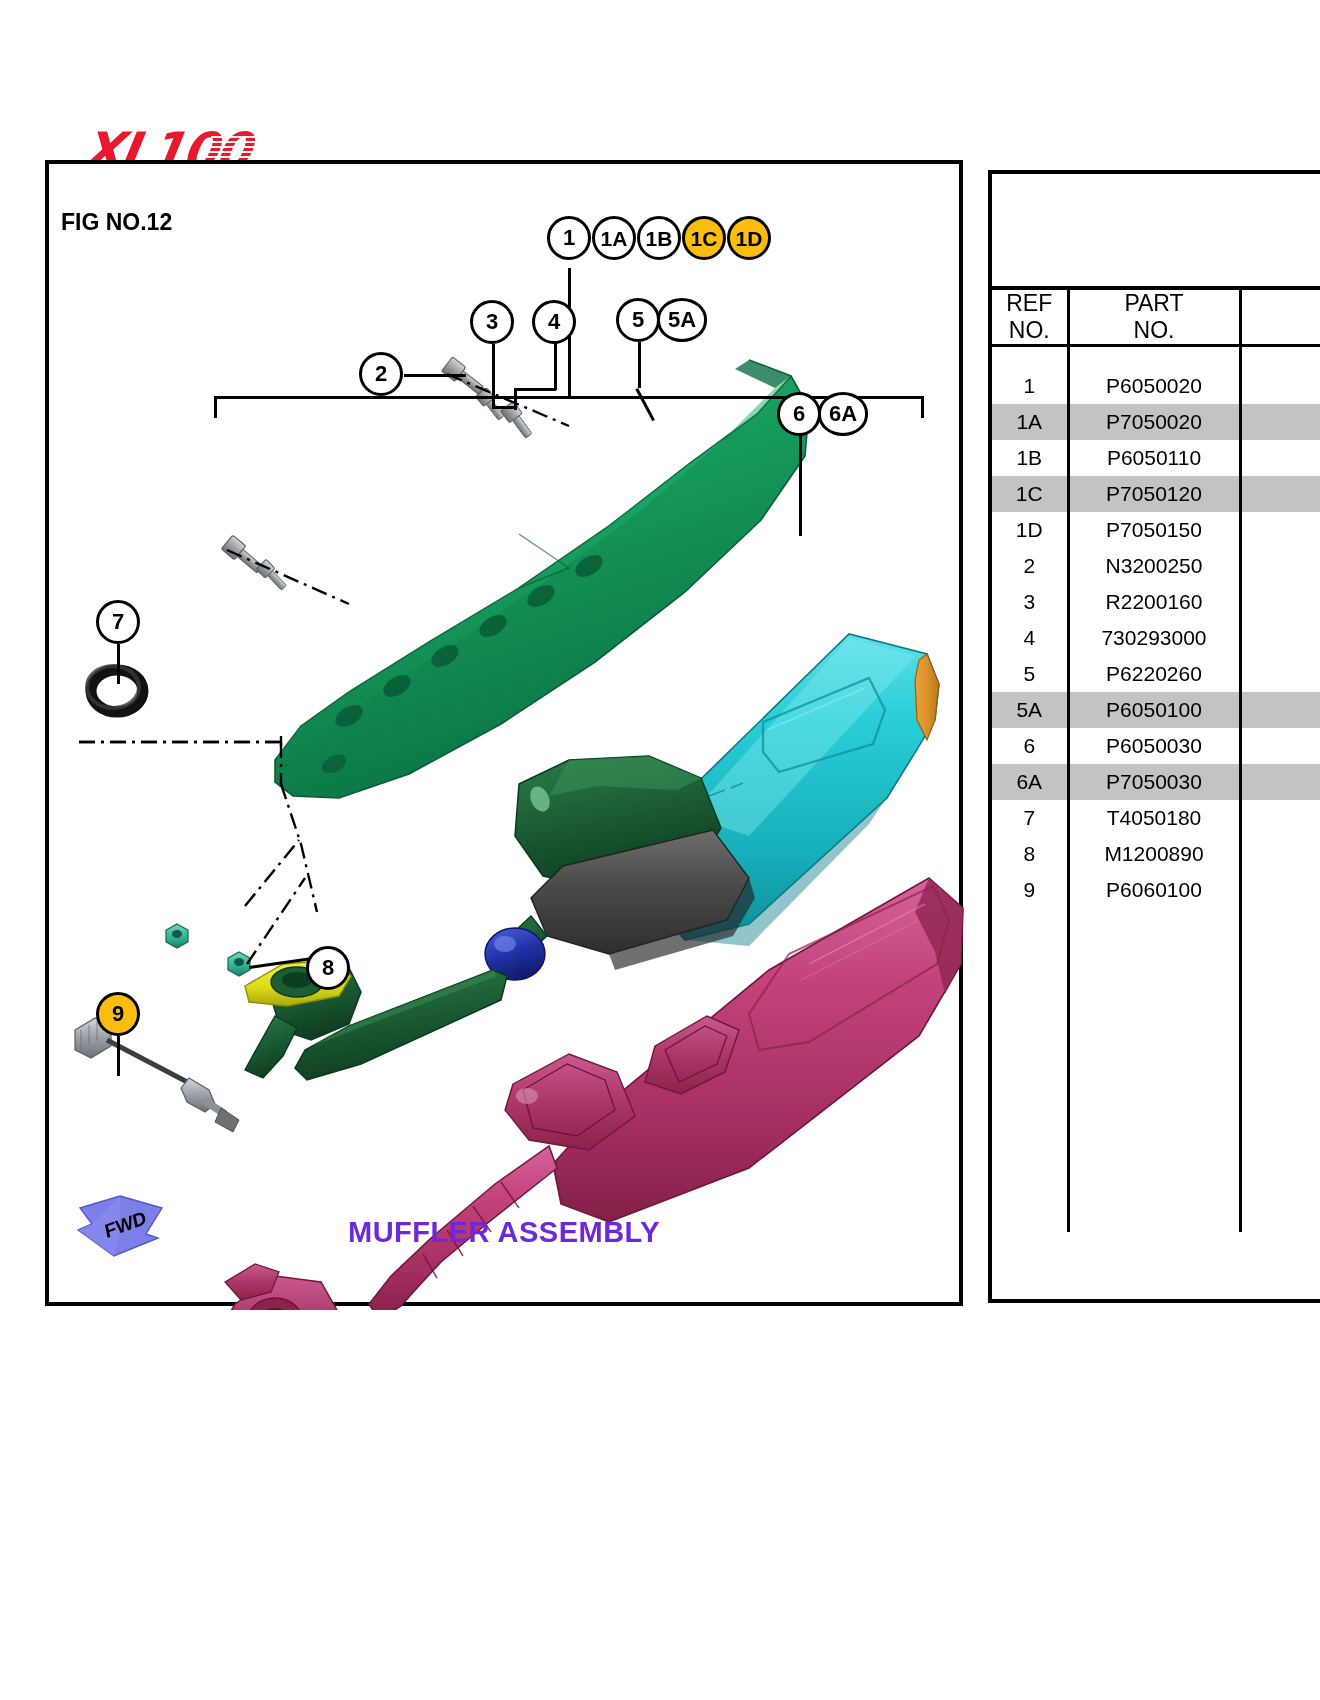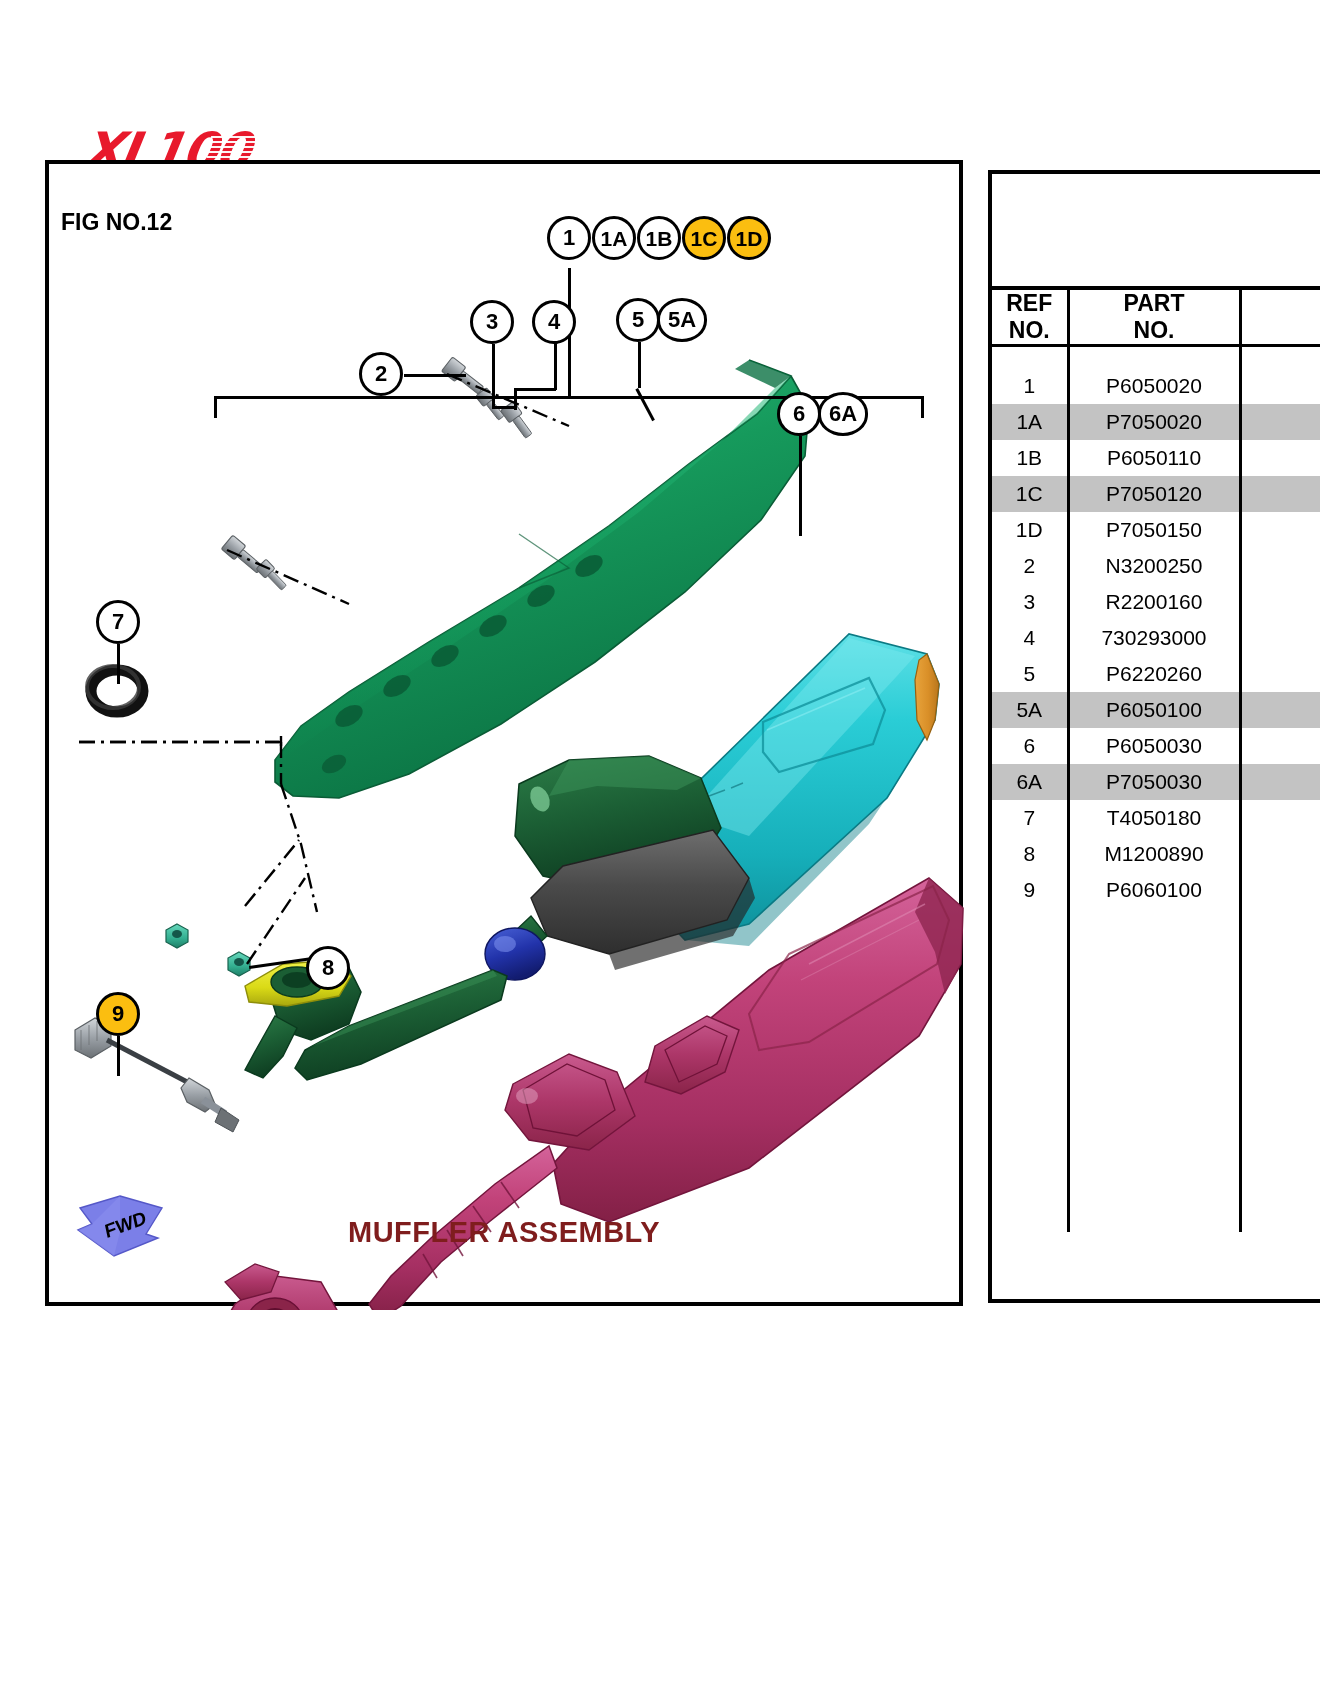--- a/index.html
+++ b/index.html
@@ -58,21 +58,21 @@
     left: 12px; top: 45px;
     font-size: 23px; font-weight: bold; color: #000;
   }
   #assembly-title {
     position: absolute;
     left: 0; right: 0;
     top: 1052px;
     text-align: center;
     font-size: 29px; font-weight: bold;
     letter-spacing: 0.5px;
-    color: #7f1d1d;
+    color: #6d28d9;
   }
 
   
   #table-frame {
     position: absolute;
     left: 988px; top: 170px;
     width: 700px; height: 1133px;
     border: 4px solid #000;
     background: #fff;
   }
@@ -91,21 +91,21 @@
   table.parts th, table.parts td {
     border-right: 3px solid #000;
     font-size: 21px;
     color: #000;
     text-align: center;
     padding: 0;
     height: 36px;
     vertical-align: middle;
   }
   table.parts th {
-    font-weight: bold;
+    font-weight: normal;
     font-size: 23px;
     height: 46px;
     border-bottom: 3px solid #000;
   }
   table.parts th.th-pad, table.parts td.td-rest { border-right: none; }
   table.parts tr.spacer td { height: 22px; border-right-color: #000; }
   table.parts tr.alt td { background: #c3c3c3; }
   table.parts tr.fill td { height: 36px; }
 
   

